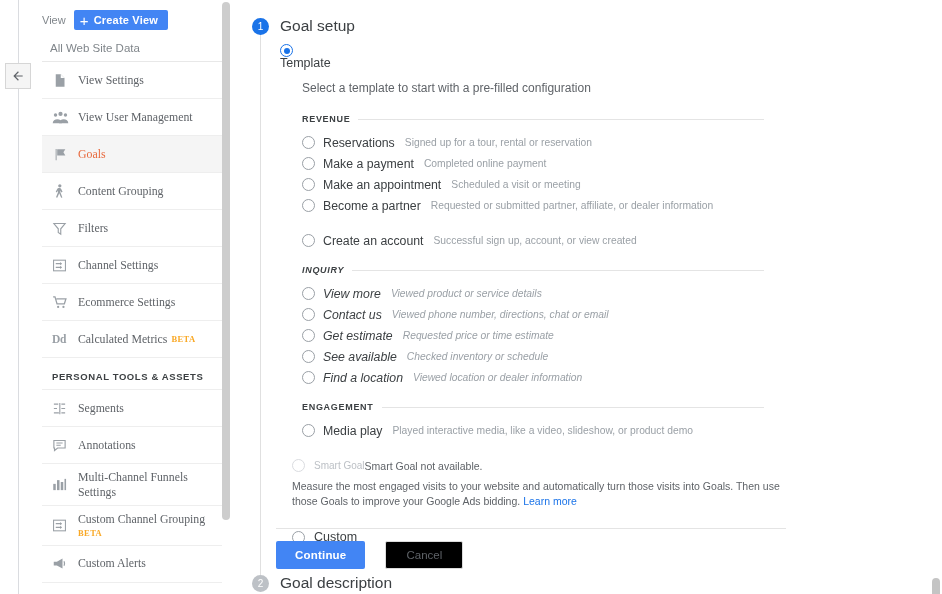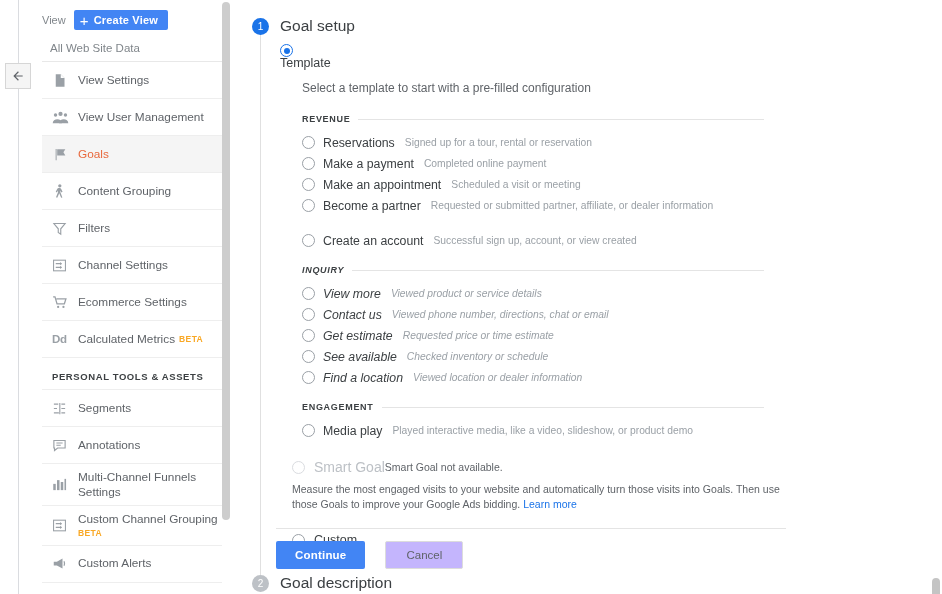--- a/index.html
+++ b/index.html
@@ -92,20 +92,21 @@
   .nav-list { padding: 0; }
   .nav-item {
     display: flex;
     align-items: center;
     min-height: 37px;
     padding: 0 6px 0 10px;
     border-bottom: 1px solid #eeeeee;
     box-sizing: border-box;
     cursor: pointer;
     margin-left: 8px;
+    font-family: Liberation Serif, serif;
   }
   .nav-item.active { background: #f5f5f5; }
   .nav-icon {
     width: 26px;
     min-width: 26px;
     display: flex;
     align-items: center;
     justify-content: flex-start;
     color: #9aa0a6;
   }
@@ -292,21 +293,21 @@
   .option-desc {
     font-size: 10.3px;
     color: #9aa0a6;
     margin-left: 10px;
     white-space: nowrap;
   }
 
   #smart-goal-block { margin: 18px 0 0 12px; width: 500px; }
   #smart-goal-row { display: flex; align-items: center; }
   #smart-goal-label {
-    font-size: 14px;
+    font-size: 10px;
     color: #bdc1c6;
   }
   #smart-goal-status {
     font-size: 10.5px;
     color: #5f6368;
     text-align: center;
   }
   #smart-goal-desc {
     margin-top: 7px;
     margin-left: 0px;
@@ -342,21 +343,21 @@
     background: #4285f4;
     color: #fff;
     font-size: 11.5px;
     font-weight: bold;
     border-radius: 2px;
     padding: 8px 19px;
     cursor: pointer;
     letter-spacing: .2px;
   }
   #cancel-button {
-    background: #c4b5fd;
+    background: #000000;
     color: #5f6368;
     font-size: 11.5px;
     border: 1px solid #dcdcdc;
     border-radius: 2px;
     padding: 7px 20px;
     margin-left: 20px;
     cursor: pointer;
   }
 
   

